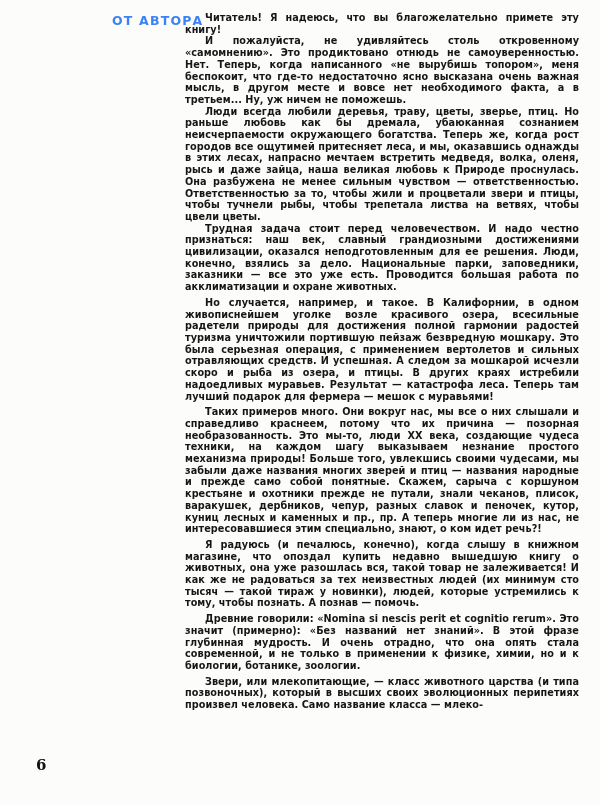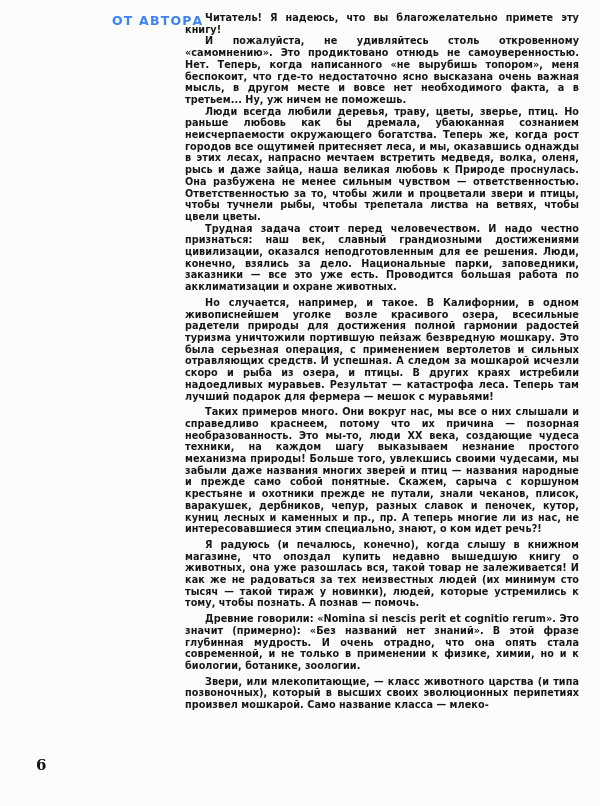--- a/index.html
+++ b/index.html
@@ -65,18 +65,18 @@
 
   <div class="text-column">
     <p>Читатель! Я надеюсь, что вы благожелательно примете эту книгу!</p>
     <p>И пожалуйста, не удивляйтесь столь откровенному «самомнению». Это продиктовано отнюдь не самоуверенностью. Нет. Теперь, когда написанного «не вырубишь топором», меня беспокоит, что где-то недостаточно ясно высказана очень важная мысль, в другом месте и вовсе нет необходимого факта, а в третьем... Ну, уж ничем не поможешь.</p>
     <p>Люди всегда любили деревья, траву, цветы, зверье, птиц. Но раньше любовь как бы дремала, убаюканная сознанием неисчерпаемости окружающего богатства. Теперь же, когда рост городов все ощутимей притесняет леса, и мы, оказавшись однажды в этих лесах, напрасно мечтаем встретить медведя, волка, оленя, рысь и даже зайца, наша великая любовь к Природе проснулась. Она разбужена не менее сильным чувством — ответственностью. Ответственностью за то, чтобы жили и процветали звери и птицы, чтобы тучнели рыбы, чтобы трепетала листва на ветвях, чтобы цвели цветы.</p>
     <p>Трудная задача стоит перед человечеством. И надо честно признаться: наш век, славный грандиозными достижениями цивилизации, оказался неподготовленным для ее решения. Люди, конечно, взялись за дело. Национальные парки, заповедники, заказники — все это уже есть. Проводится большая работа по акклиматизации и охране животных.</p>
     <p class="gap">Но случается, например, и такое. В Калифорнии, в одном живописнейшем уголке возле красивого озера, всесильные радетели природы для достижения полной гармонии радостей туризма уничтожили портившую пейзаж безвредную мошкару. Это была серьезная операция, с применением вертолетов и сильных отравляющих средств. И успешная. А следом за мошкарой исчезли скоро и рыба из озера, и птицы. В других краях истребили надоедливых муравьев. Результат — катастрофа леса. Теперь там лучший подарок для фермера — мешок с муравьями!</p>
     <p class="gap">Таких примеров много. Они вокруг нас, мы все о них слышали и справедливо краснеем, потому что их причина — позорная необразованность. Это мы-то, люди XX века, создающие чудеса техники, на каждом шагу выказываем незнание простого механизма природы! Больше того, увлекшись своими чудесами, мы забыли даже названия многих зверей и птиц — названия народные и прежде само собой понятные. Скажем, сарыча с коршуном крестьяне и охотники прежде не путали, знали чеканов, плисок, варакушек, дербников, чепур, разных славок и пеночек, кутор, куниц лесных и каменных и пр., пр. А теперь многие ли из нас, не интересовавшиеся этим специально, знают, о ком идет речь?!</p>
     <p class="gap">Я радуюсь (и печалюсь, конечно), когда слышу в книжном магазине, что опоздал купить недавно вышедшую книгу о животных, она уже разошлась вся, такой товар не залеживается! И как же не радоваться за тех неизвестных людей (их минимум сто тысяч — такой тираж у новинки), людей, которые устремились к тому, чтобы познать. А познав — помочь.</p>
     <p class="gap">Древние говорили: «Nomina si nescis perit et cognitio rerum». Это значит (примерно): «Без названий нет знаний». В этой фразе глубинная мудрость. И очень отрадно, что она опять стала современной, и не только в применении к физике, химии, но и к биологии, ботанике, зоологии.</p>
-    <p class="gap">Звери, или млекопитающие, — класс животного царства (и типа позвоночных), который в высших своих эволюционных перипетиях произвел мошкарой. Само название класса — млеко-</p>
+    <p class="gap">Звери, или млекопитающие, — класс животного царства (и типа позвоночных), который в высших своих эволюционных перипетиях произвел человека. Само название класса — млеко-</p>
   </div>
 
   <div class="page-number">6</div>
 
 </div>
 
 </body></html>

